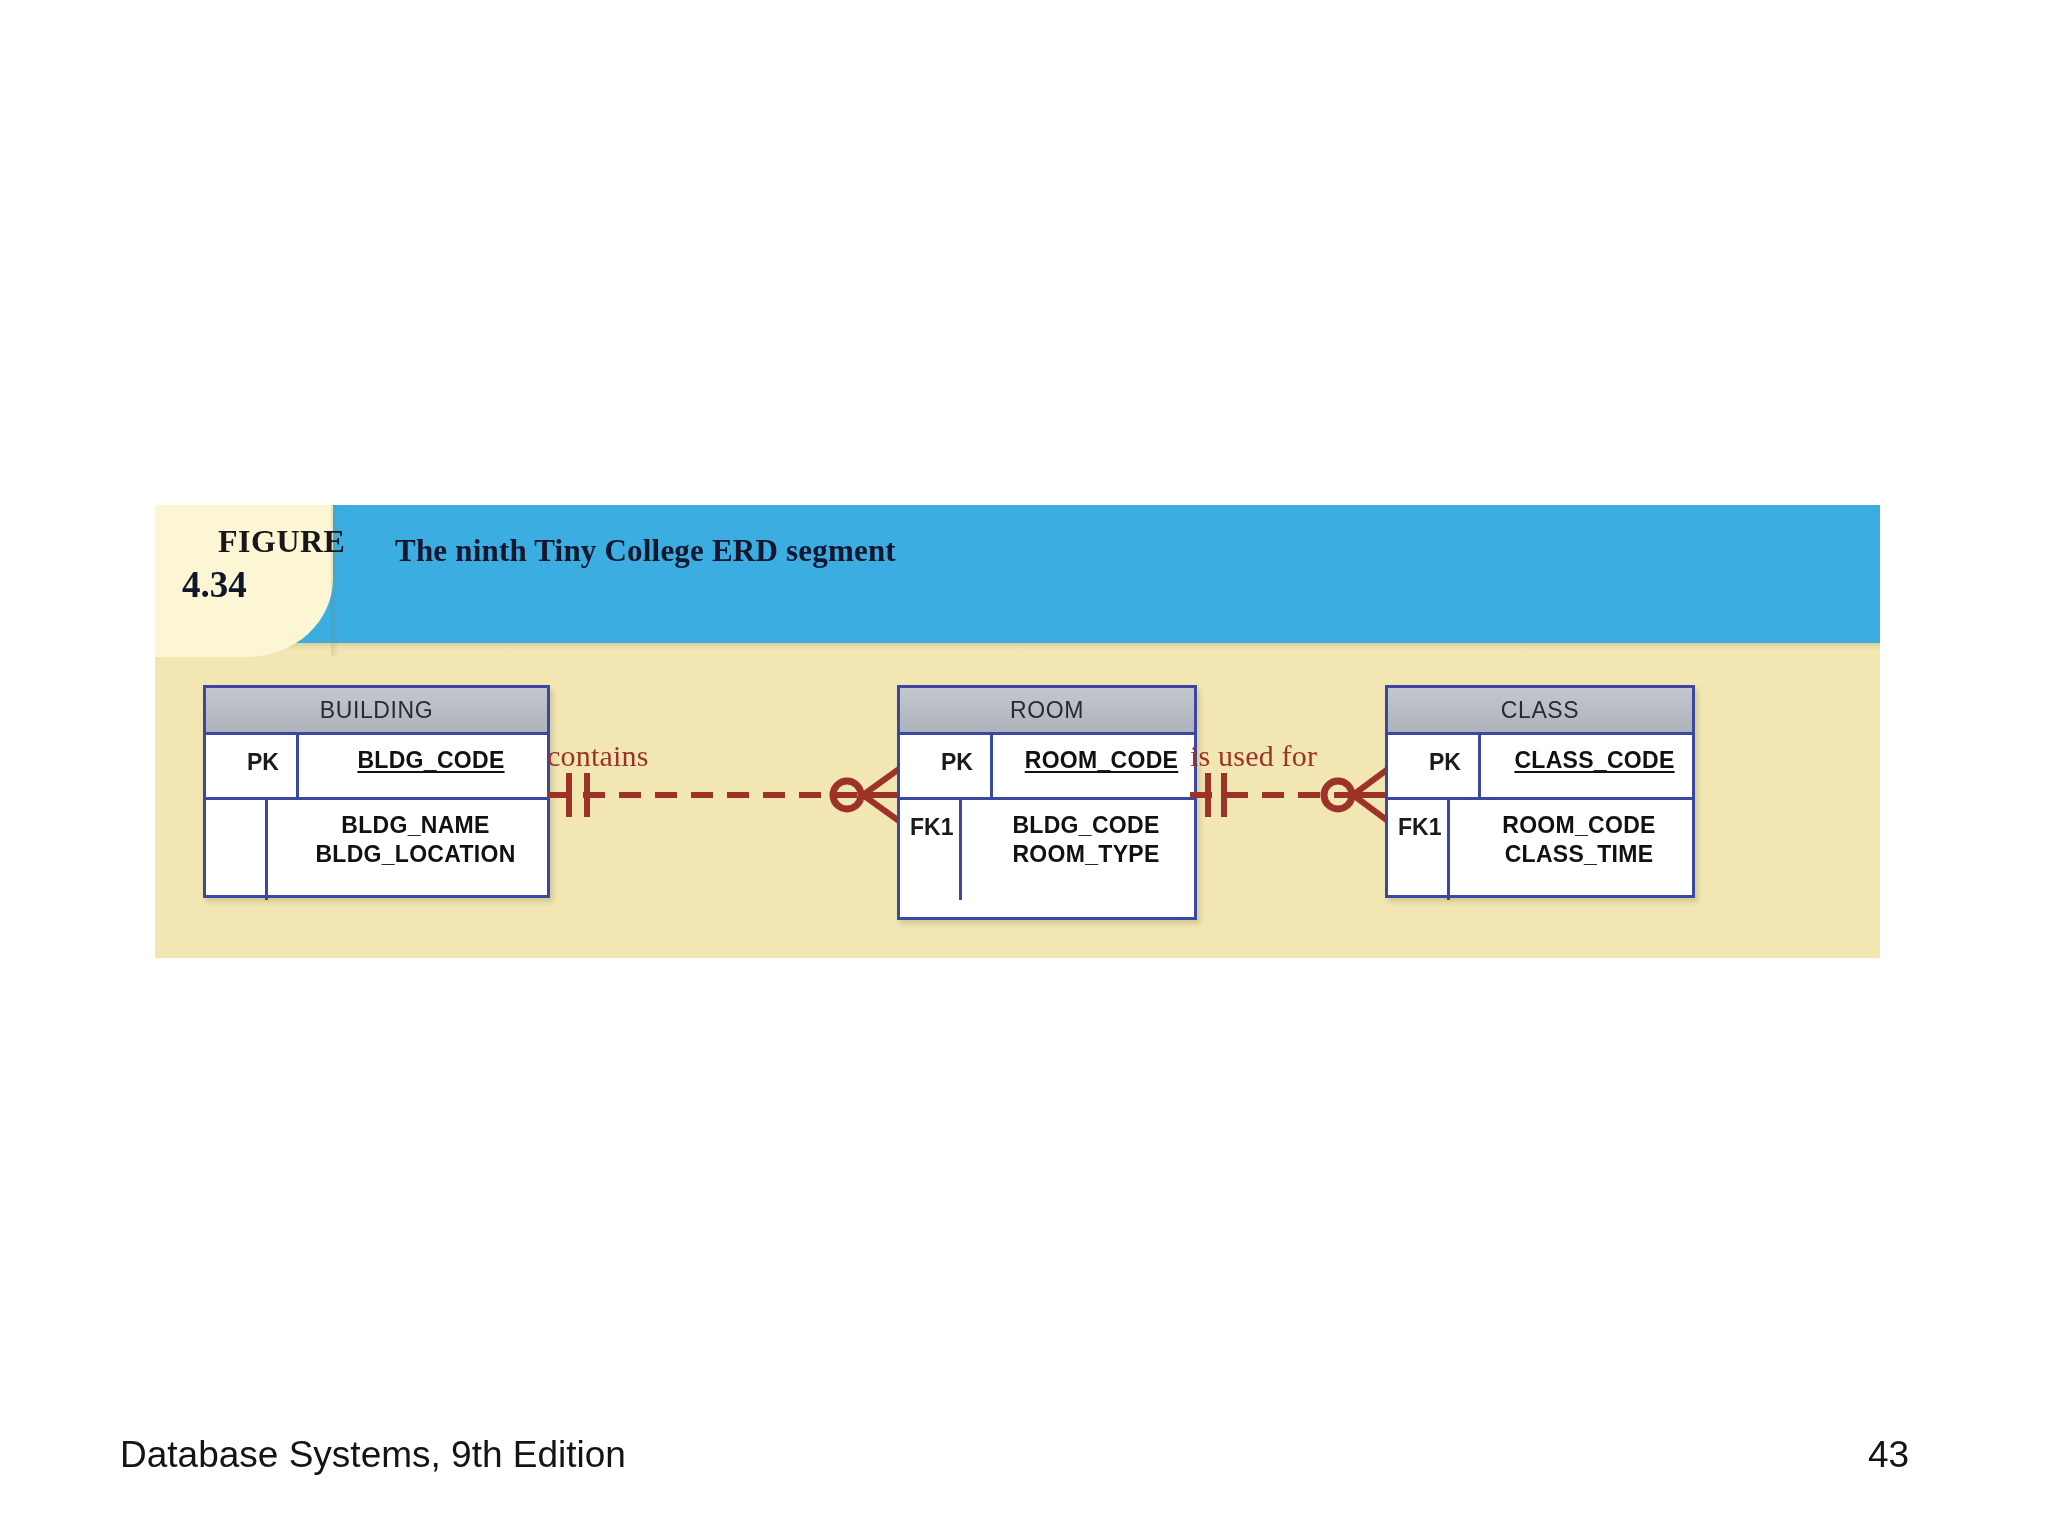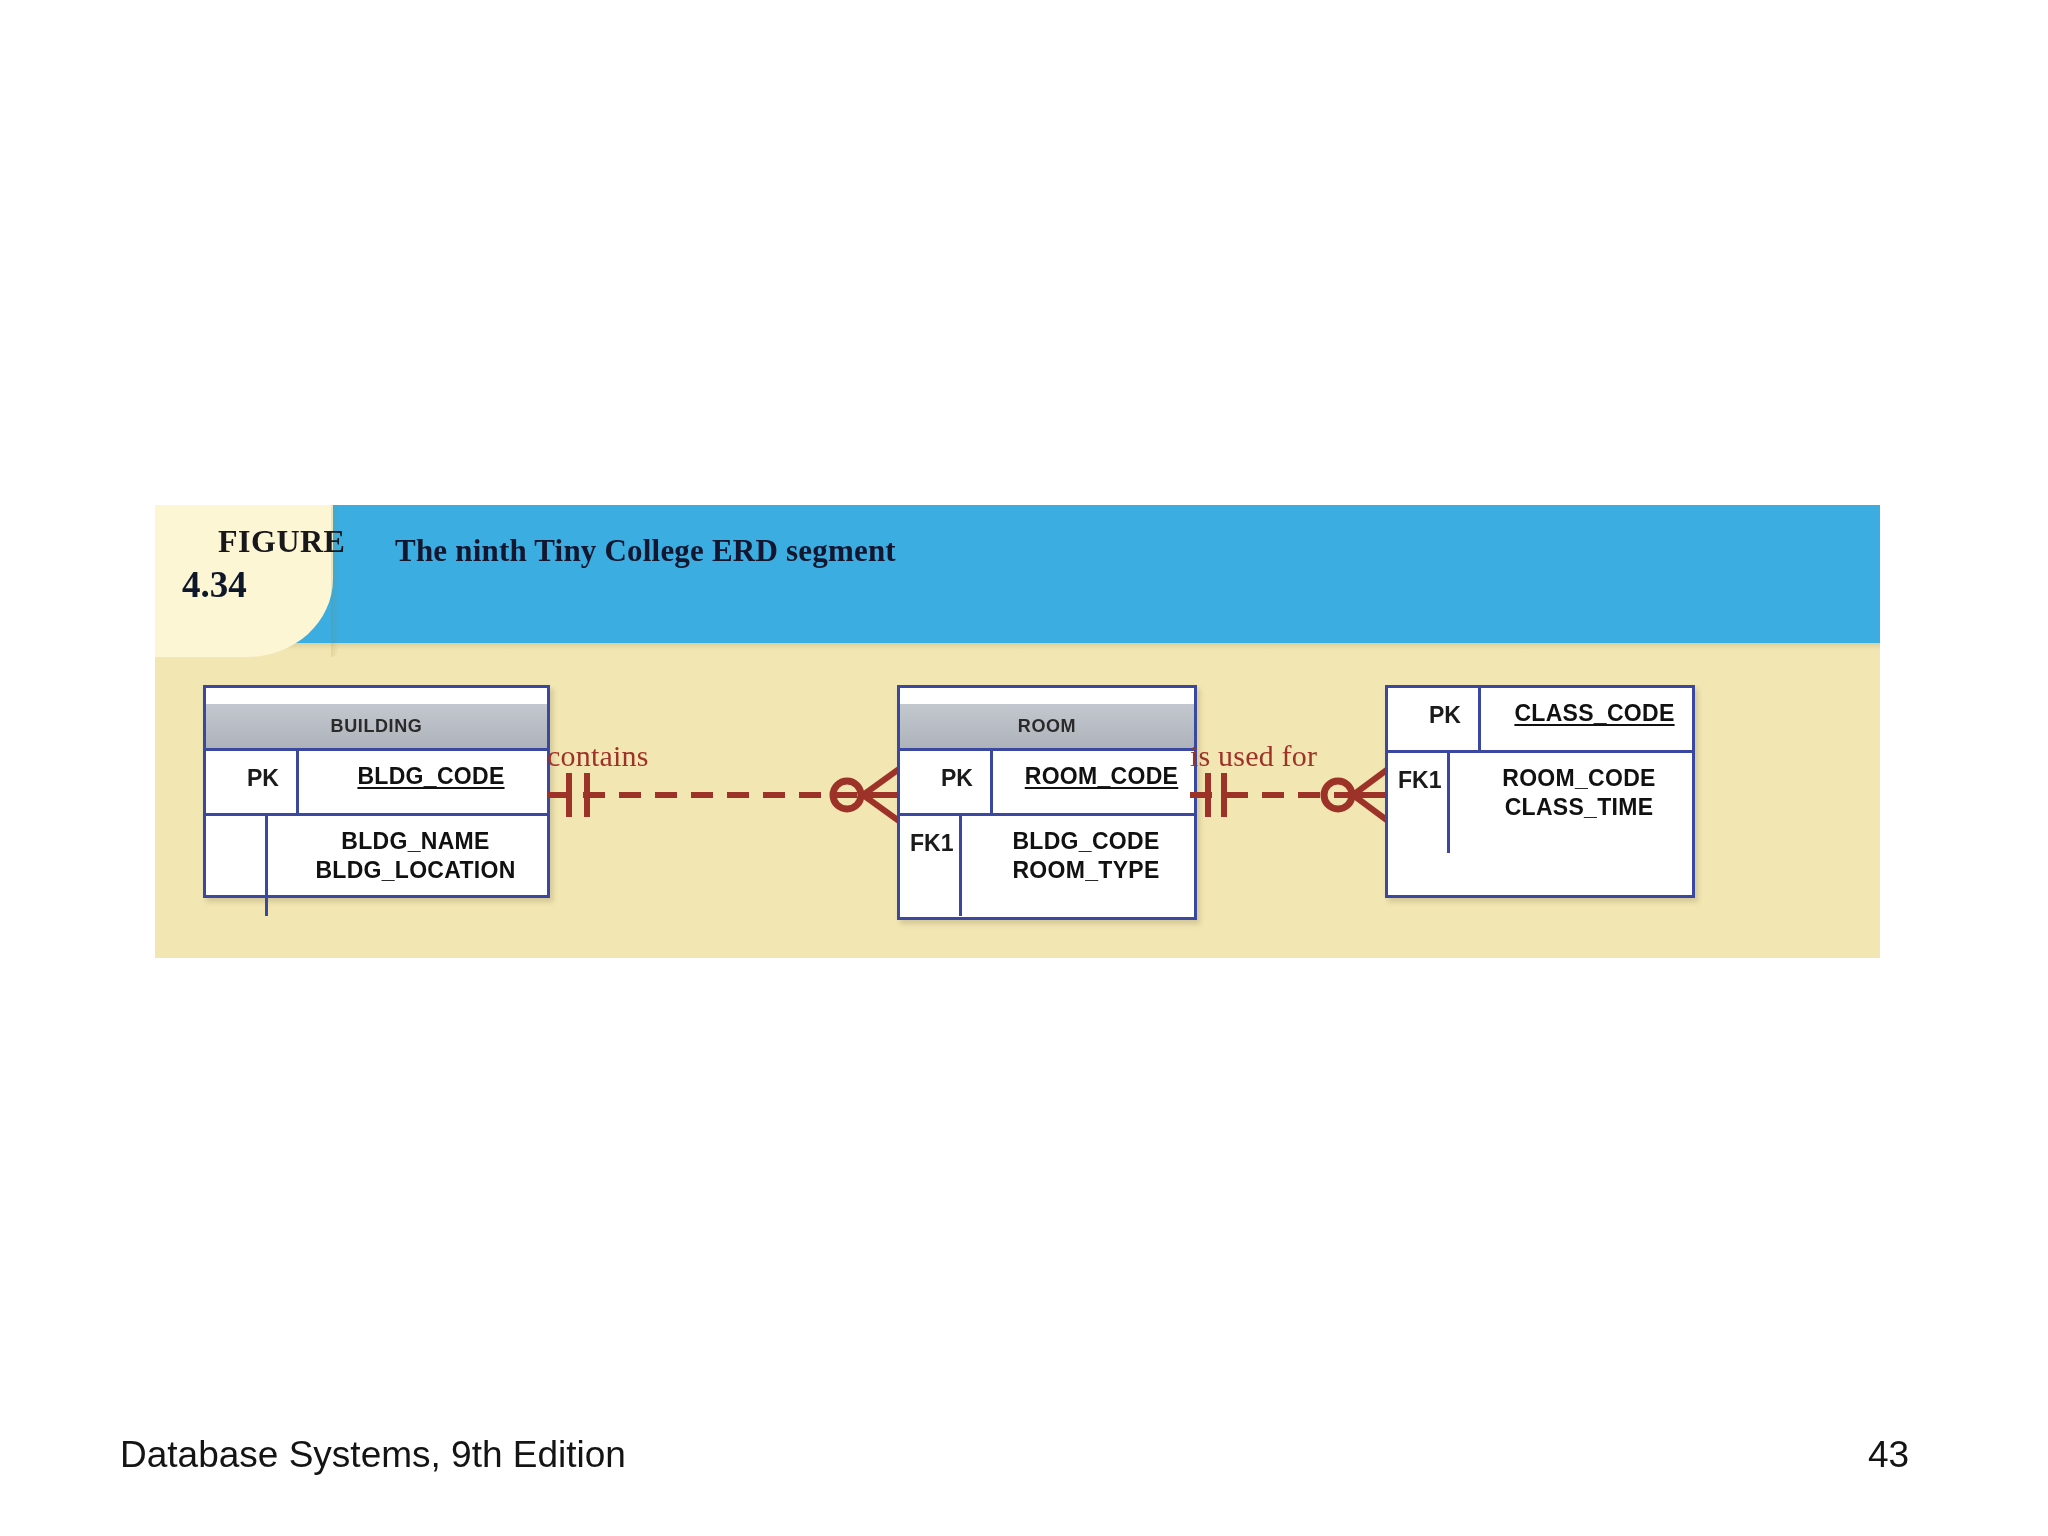--- a/index.html
+++ b/index.html
@@ -121,25 +121,24 @@
     background: #ffffff;
     box-shadow: 3px 4px 5px rgba(90,80,40,0.20);
   }
   .entity-header {
     height: 44px;
     background: linear-gradient(to bottom, #c3c7ce, #aeb3bb);
     border-bottom: 3px solid #3a48a0;
     display: flex;
     align-items: center;
     justify-content: center;
-    font-size: 18px;
-    font-weight: bold;
+    font-size: 23px;
+    font-weight: normal;
     color: #2a2a2a;
     letter-spacing: 0.6px;
-    margin-top: 16px;
   }
   .entity-body {
     display: flex;
     flex-direction: column;
   }
   .attr-block {
     display: flex;
     align-items: stretch;
   }
   .attr-block.pk-row {
@@ -317,20 +316,21 @@
         <line x1="18" y1="38" x2="18" y2="82" stroke="#9d3228" stroke-width="6"></line>
         <line x1="34" y1="38" x2="34" y2="82" stroke="#9d3228" stroke-width="6"></line>
         <circle cx="148" cy="60" r="14" fill="none" stroke="#9d3228" stroke-width="7"></circle>
         <line x1="163" y1="60" x2="198" y2="60" stroke="#9d3228" stroke-width="6"></line>
         <line x1="163" y1="60" x2="198" y2="34" stroke="#9d3228" stroke-width="6"></line>
         <line x1="163" y1="60" x2="198" y2="86" stroke="#9d3228" stroke-width="6"></line>
       </svg>
     </div>
 
     <div class="entity" id="entity-class">
+      <div class="entity-header">CLASS</div>
       <div class="entity-body">
         <div class="attr-block pk-row">
           <div class="key-cell">PK</div>
           <div class="attr-cell">
             <span class="attr-name underlined">CLASS_CODE</span>
           </div>
         </div>
         <div class="attr-block fk-row">
           <div class="key-cell">FK1</div>
           <div class="attr-cell">

